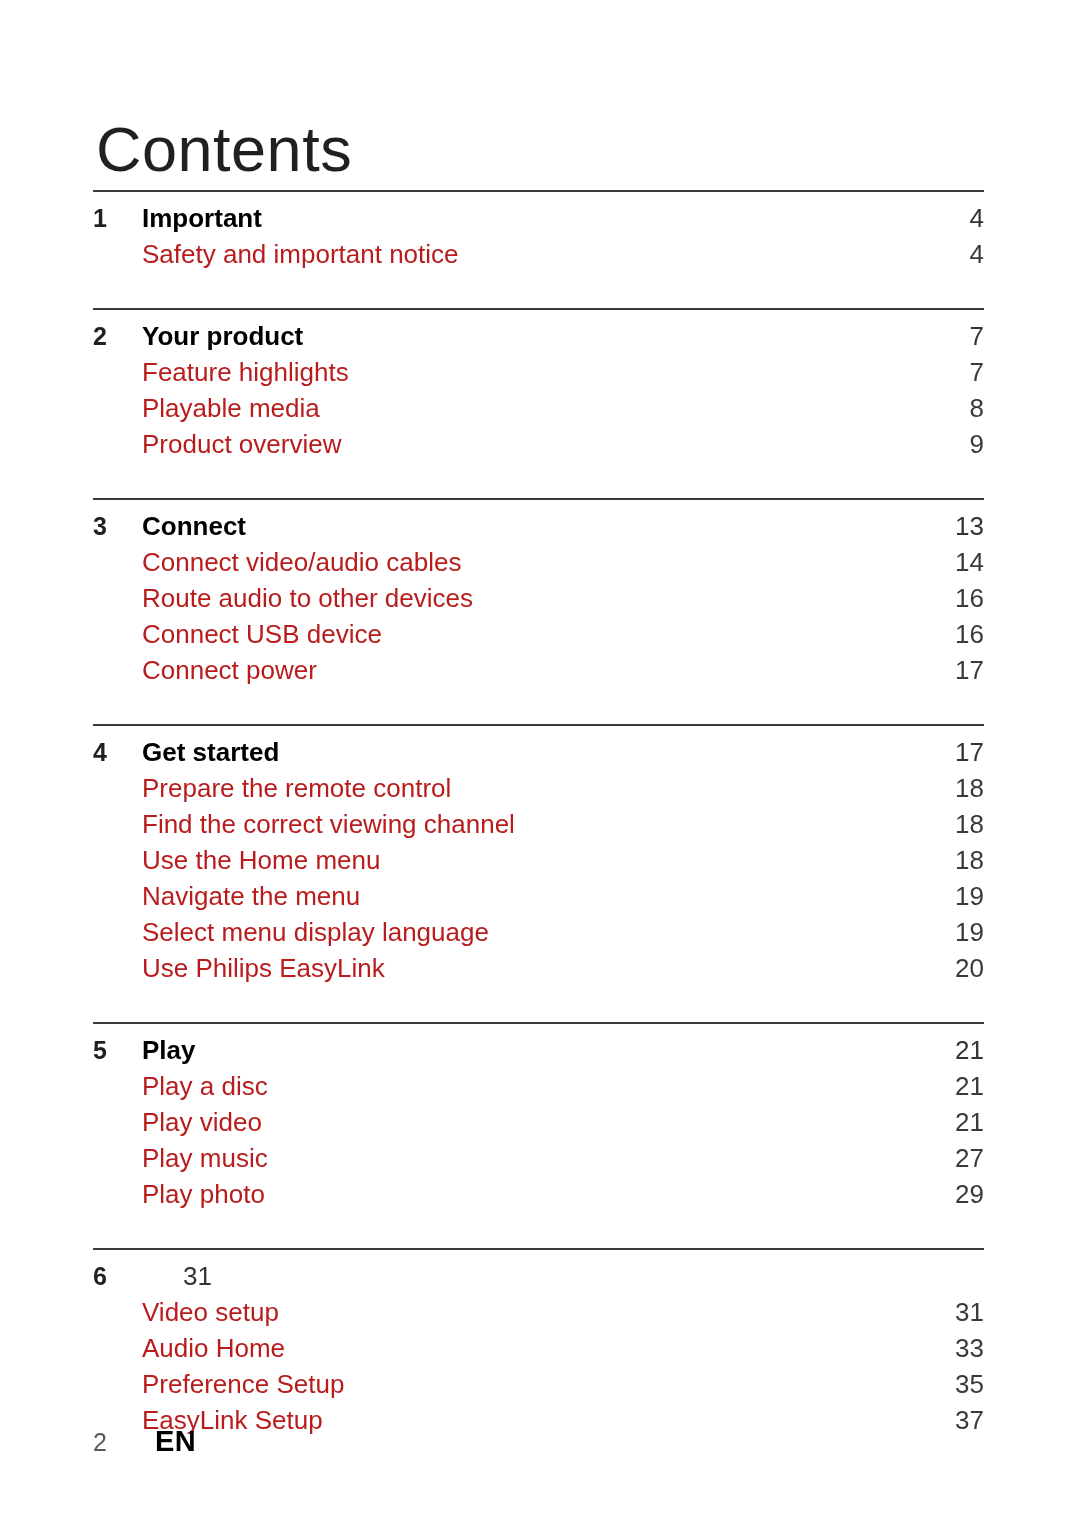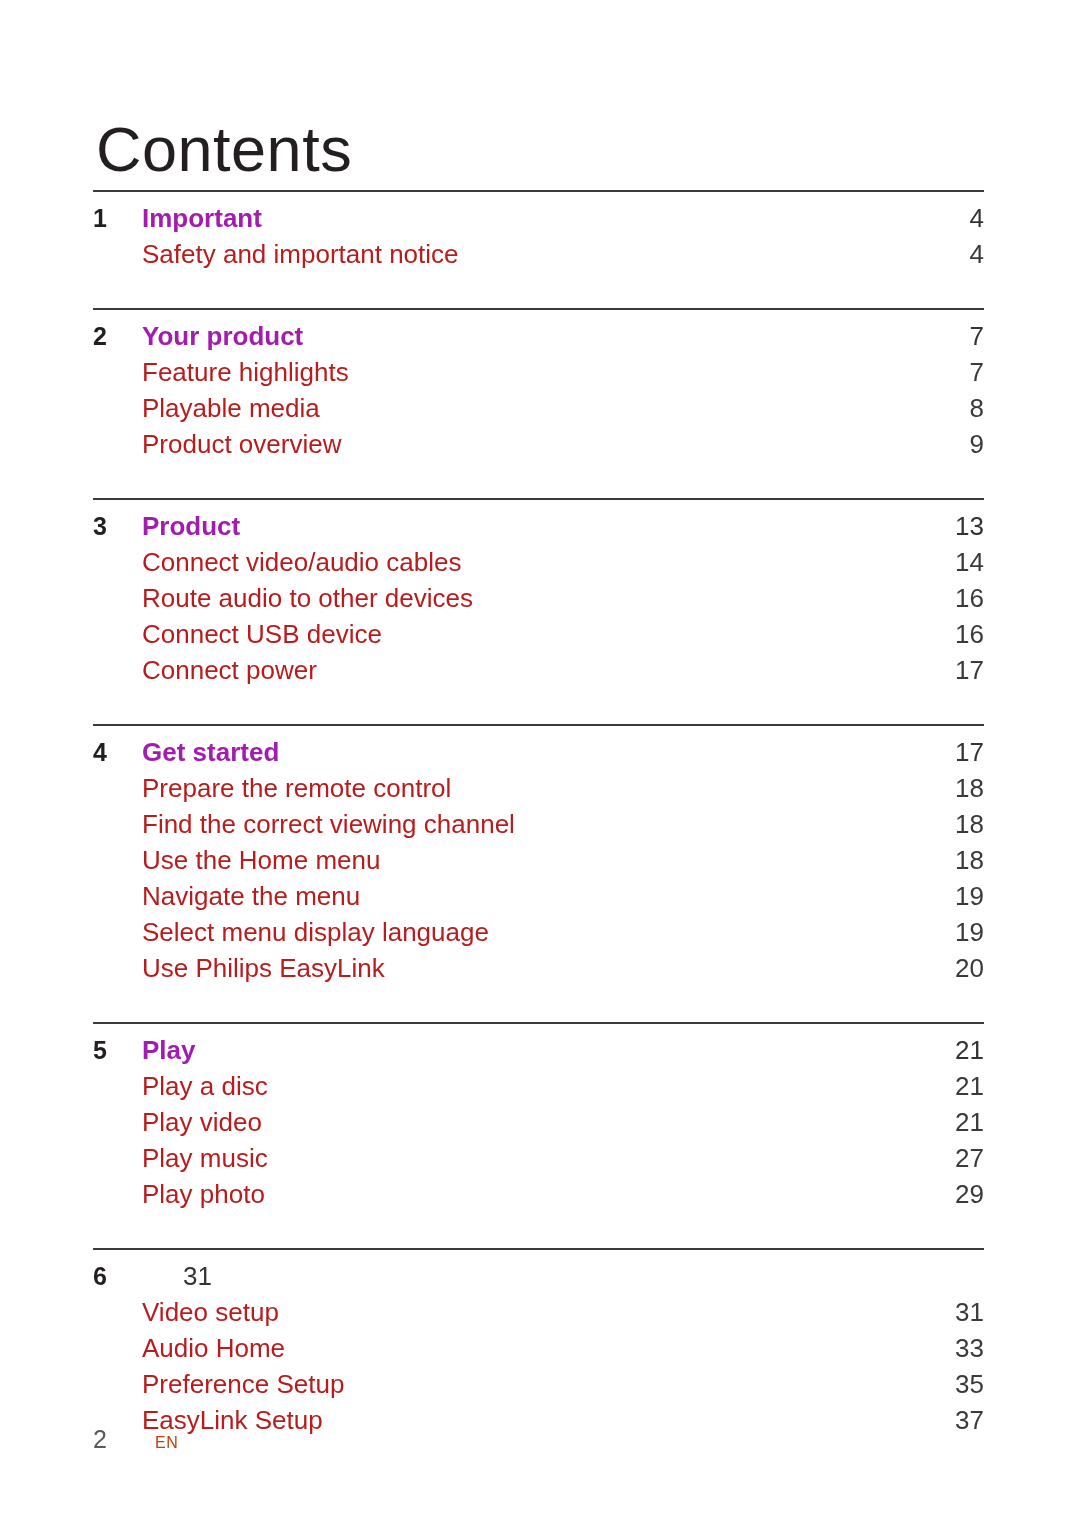--- a/index.html
+++ b/index.html
@@ -81,21 +81,21 @@
   .row-label {
     flex: 1 1 auto;
     font-size: 26px;
     color: #b91c1c;
     font-weight: 300;
     white-space: nowrap;
   }
 
   .toc-row.head .row-label {
     font-weight: 600;
-    color: #a21caf;
+    color: #000000;
   }
 
   .row-page {
     flex: 0 0 70px;
     text-align: right;
     font-size: 26px;
     font-weight: 300;
     color: #3a3a3a;
   }
 
@@ -113,23 +113,23 @@
   }
 
   .footer-page {
     width: 62px;
     font-size: 25px;
     font-weight: 300;
     color: #5a5a5a;
   }
 
   .footer-lang {
-    font-size: 16px;
-    font-weight: 400;
-    color: #c2410c;
+    font-size: 29px;
+    font-weight: 700;
+    color: #000000;
     letter-spacing: 0.5px;
   }
 </style>
 </head>
 <body>
 
 <div class="page">
 
   <h1 class="page-title">Contents</h1>
 
@@ -172,21 +172,21 @@
             <span class="row-label">Product overview</span>
             <span class="row-page">9</span>
           </div>
         </div>
       </div>
       <div class="toc-section">
         <div class="section-rule"></div>
         <div class="entries">
           <div class="toc-row head">
             <span class="row-num">3</span>
-            <span class="row-label">Product</span>
+            <span class="row-label">Connect</span>
             <span class="row-page">13</span>
           </div>
           <div class="toc-row">
             <span class="row-num empty"></span>
             <span class="row-label">Connect video/audio cables</span>
             <span class="row-page">14</span>
           </div>
           <div class="toc-row">
             <span class="row-num empty"></span>
             <span class="row-label">Route audio to other devices</span>

